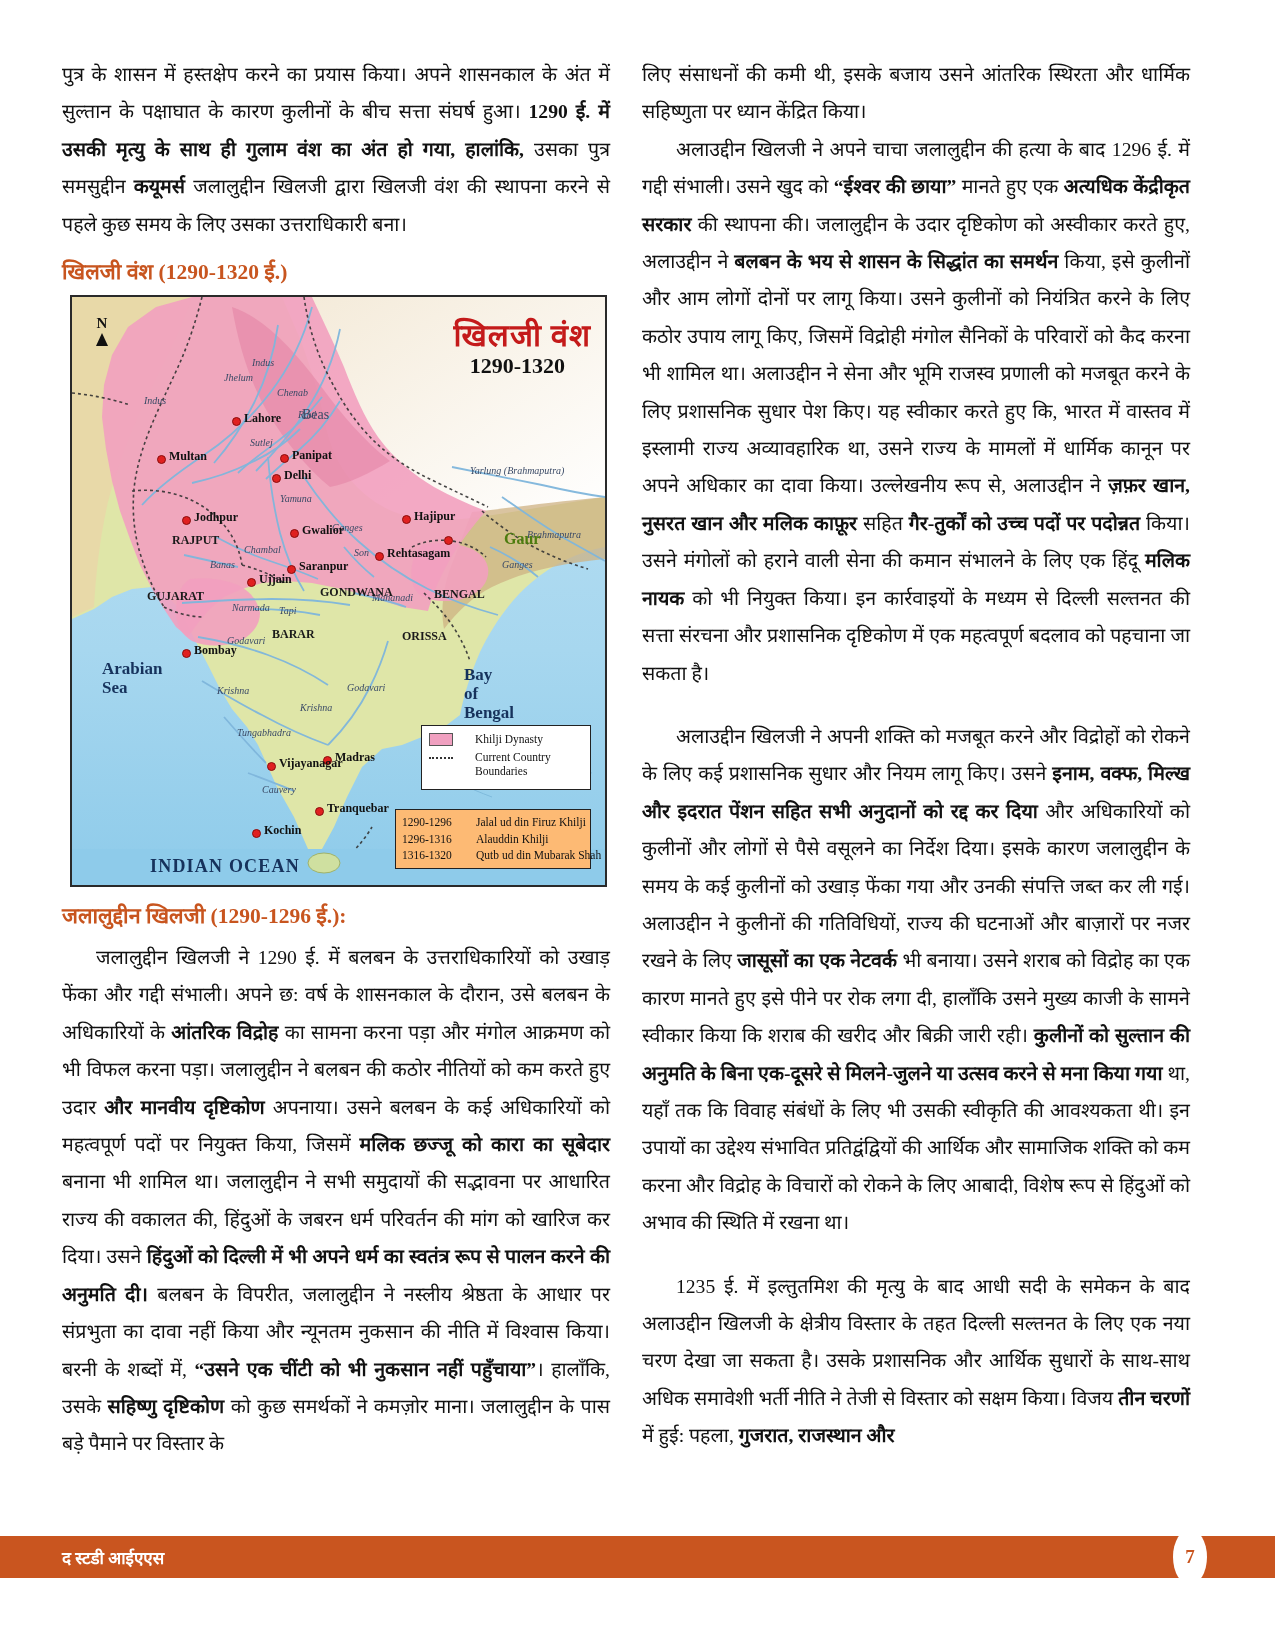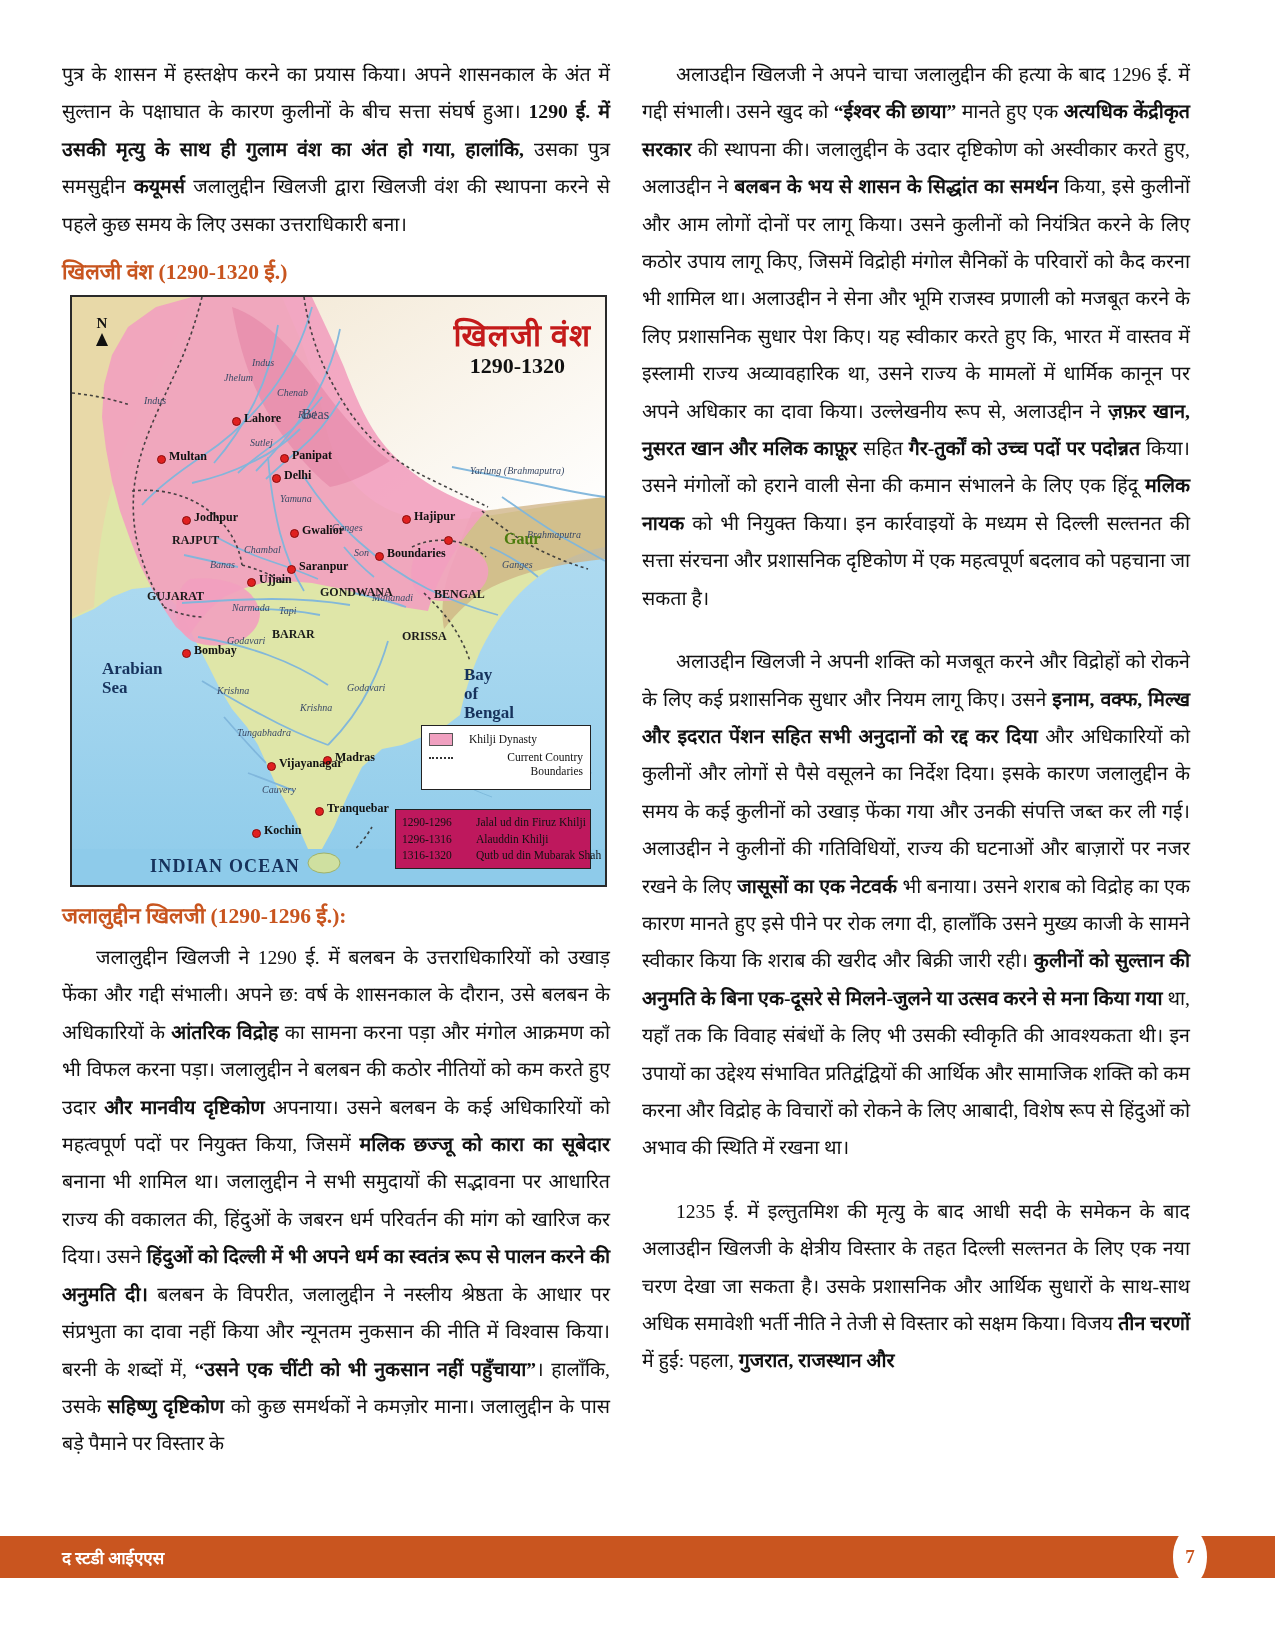--- a/index.html
+++ b/index.html
@@ -73,27 +73,27 @@
     position:absolute; right:40px; top:56px;
     font-size:22px; font-weight:bold; color:#111;
   }
   .legend-box {
     position:absolute; right:14px; top:428px;
     width:170px;
     background:#fff; border:1px solid #222;
     padding:6px 7px 7px 7px;
     font-size:11.5px; line-height:14px; color:#111;
   }
-  .legend-row { display:flex; align-items:flex-start; gap:16px; margin-bottom:4px;text-align:right; }
+  .legend-row { display:flex; align-items:flex-start; gap:22px; margin-bottom:4px; }
   .legend-swatch { width:24px;height:13px;background:#f0a0c0;border:1px solid #555; flex:none; margin-top:1px;}
   .legend-dash { width:24px; flex:none; margin-top:7px; border-top:2px dotted #333; height:0; }
   .rulers-box {
     position:absolute; right:14px; top:512px;
     width:196px;
-    background:#be185d; border:1px solid #222;
+    background:#fdba74; border:1px solid #222;
     padding:4px 6px;
     font-size:11.5px; line-height:16.5px; color:#111;
   }
   .rulers-box .r { white-space:nowrap; }
   .rulers-box .yr { display:inline-block; width:74px; }
   .north {
     position:absolute; left:24px; top:18px;
     text-align:center; color:#111;
   }
   .north .n { font-size:15px; font-weight:bold; font-family:"Liberation Serif",serif; }
@@ -304,21 +304,21 @@
             <div class="map-label city" style="left: 212px; top: 171px; font-size: 12px; font-weight: bold; color: rgb(17, 17, 17);">Delhi</div>
             <div class="city-dot" style="left: 110px; top: 219px;"></div>
             <div class="map-label city" style="left: 122px; top: 213px; font-size: 12px; font-weight: bold; color: rgb(17, 17, 17);">Jodhpur</div>
             <div class="city-dot" style="left: 218px; top: 232px;"></div>
             <div class="map-label city" style="left: 230px; top: 226px; font-size: 12px; font-weight: bold; color: rgb(17, 17, 17);">Gwalior</div>
             <div class="city-dot" style="left: 330px; top: 218px;"></div>
             <div class="map-label city" style="left: 342px; top: 212px; font-size: 12px; font-weight: bold; color: rgb(17, 17, 17);">Hajipur</div>
             <div class="city-dot" style="left: 372px; top: 239px;"></div>
             <div class="map-label city" style="left: 384px; top: 233px; font-size: 16px; font-weight: bold; color: #4d7c0f; margin-left: 48px;">Gaur</div>
             <div class="city-dot" style="left: 303px; top: 255px;"></div>
-            <div class="map-label city" style="left: 315px; top: 249px; font-size: 12px; font-weight: bold; color: rgb(17, 17, 17);">Boundaries</div>
+            <div class="map-label city" style="left: 315px; top: 249px; font-size: 12px; font-weight: bold; color: rgb(17, 17, 17);">Rehtasagam</div>
             <div class="city-dot" style="left: 215px; top: 268px;"></div>
             <div class="map-label city" style="left: 227px; top: 262px; font-size: 12px; font-weight: bold; color: rgb(17, 17, 17);">Saranpur</div>
             <div class="city-dot" style="left: 175px; top: 281px;"></div>
             <div class="map-label city" style="left: 187px; top: 275px; font-size: 12px; font-weight: bold; color: rgb(17, 17, 17);">Ujjain</div>
             <div class="city-dot" style="left: 110px; top: 352px;"></div>
             <div class="map-label city" style="left: 122px; top: 346px; font-size: 12px; font-weight: bold; color: rgb(17, 17, 17);">Bombay</div>
             <div class="city-dot" style="left: 251px; top: 459px;"></div>
             <div class="map-label city" style="left: 263px; top: 453px; font-size: 12px; font-weight: bold; color: rgb(17, 17, 17);">Madras</div>
             <div class="city-dot" style="left: 195px; top: 465px;"></div>
             <div class="map-label city" style="left: 207px; top: 459px; font-size: 12px; font-weight: bold; color: rgb(17, 17, 17);">Vijayanagar</div>
@@ -352,20 +352,21 @@
         </div>
 
         <div class="ocean-text">INDIAN OCEAN</div>
       </div>
 
       <h3 class="section-head">जलालुद्दीन खिलजी (1290-1296 ई.):</h3>
       <p class="para indent"><span>जलालुद्दीन खिलजी ने 1290 ई. में बलबन के उत्तराधिकारियों को उखाड़ फेंका और गद्दी संभाली। अपने छ: वर्ष के शासनकाल के दौरान, उसे बलबन के अधिकारियों के </span><span style="font-weight: bold;">आंतरिक विद्रोह</span><span> का सामना करना पड़ा और मंगोल आक्रमण को भी विफल करना पड़ा। जलालुद्दीन ने बलबन की कठोर नीतियों को कम करते हुए उदार </span><span style="font-weight: bold;">और मानवीय दृष्टिकोण</span><span> अपनाया। उसने बलबन के कई अधिकारियों को महत्वपूर्ण पदों पर नियुक्त किया, जिसमें </span><span style="font-weight: bold;">मलिक छज्जू को कारा का सूबेदार</span><span> बनाना भी शामिल था। जलालुद्दीन ने सभी समुदायों की सद्भावना पर आधारित राज्य की वकालत की, हिंदुओं के जबरन धर्म परिवर्तन की मांग को खारिज कर दिया। उसने </span><span style="font-weight: bold;">हिंदुओं को दिल्ली में भी अपने धर्म का स्वतंत्र रूप से पालन करने की अनुमति दी।</span><span> बलबन के विपरीत, जलालुद्दीन ने नस्लीय श्रेष्ठता के आधार पर संप्रभुता का दावा नहीं किया और न्यूनतम नुकसान की नीति में विश्वास किया। बरनी के शब्दों में, </span><span style="font-weight: bold;">“उसने एक चींटी को भी नुकसान नहीं पहुँचाया”</span><span>। हालाँकि, उसके </span><span style="font-weight: bold;">सहिष्णु दृष्टिकोण</span><span> को कुछ समर्थकों ने कमज़ोर माना। जलालुद्दीन के पास बड़े पैमाने पर विस्तार के</span></p>
     </div>
 
     <div class="col">
+      <p class="para"><span>लिए संसाधनों की कमी थी, इसके बजाय उसने आंतरिक स्थिरता और धार्मिक सहिष्णुता पर ध्यान केंद्रित किया।</span></p>
 
 
       <p class="para indent"><span>अलाउद्दीन खिलजी ने अपने चाचा जलालुद्दीन की हत्या के बाद 1296 ई. में गद्दी संभाली। उसने खुद को </span><span style="font-weight: bold;">“ईश्वर की छाया”</span><span> मानते हुए एक </span><span style="font-weight: bold;">अत्यधिक केंद्रीकृत सरकार</span><span> की स्थापना की। जलालुद्दीन के उदार दृष्टिकोण को अस्वीकार करते हुए, अलाउद्दीन ने </span><span style="font-weight: bold;">बलबन के भय से शासन के सिद्धांत का समर्थन</span><span> किया, इसे कुलीनों और आम लोगों दोनों पर लागू किया। उसने कुलीनों को नियंत्रित करने के लिए कठोर उपाय लागू किए, जिसमें विद्रोही मंगोल सैनिकों के परिवारों को कैद करना भी शामिल था। अलाउद्दीन ने सेना और भूमि राजस्व प्रणाली को मजबूत करने के लिए प्रशासनिक सुधार पेश किए। यह स्वीकार करते हुए कि, भारत में वास्तव में इस्लामी राज्य अव्यावहारिक था, उसने राज्य के मामलों में धार्मिक कानून पर अपने अधिकार का दावा किया। उल्लेखनीय रूप से, अलाउद्दीन ने </span><span style="font-weight: bold;">ज़फ़र खान, नुसरत खान और मलिक काफ़ूर</span><span> सहित </span><span style="font-weight: bold;">गैर-तुर्कों को उच्च पदों पर पदोन्नत</span><span> किया। उसने मंगोलों को हराने वाली सेना की कमान संभालने के लिए एक हिंदू </span><span style="font-weight: bold;">मलिक नायक</span><span> को भी नियुक्त किया। इन कार्रवाइयों के मध्यम से दिल्ली सल्तनत की सत्ता संरचना और प्रशासनिक दृष्टिकोण में एक महत्वपूर्ण बदलाव को पहचाना जा सकता है।</span></p>
       <p class="para indent" style="margin-top:26px"><span>अलाउद्दीन खिलजी ने अपनी शक्ति को मजबूत करने और विद्रोहों को रोकने के लिए कई प्रशासनिक सुधार और नियम लागू किए। उसने </span><span style="font-weight: bold;">इनाम, वक्फ, मिल्ख और इदरात पेंशन सहित सभी अनुदानों को रद्द कर दिया</span><span> और अधिकारियों को कुलीनों और लोगों से पैसे वसूलने का निर्देश दिया। इसके कारण जलालुद्दीन के समय के कई कुलीनों को उखाड़ फेंका गया और उनकी संपत्ति जब्त कर ली गई। अलाउद्दीन ने कुलीनों की गतिविधियों, राज्य की घटनाओं और बाज़ारों पर नजर रखने के लिए </span><span style="font-weight: bold;">जासूसों का एक नेटवर्क</span><span> भी बनाया। उसने शराब को विद्रोह का एक कारण मानते हुए इसे पीने पर रोक लगा दी, हालाँकि उसने मुख्य काजी के सामने स्वीकार किया कि शराब की खरीद और बिक्री जारी रही। </span><span style="font-weight: bold;">कुलीनों को सुल्तान की अनुमति के बिना एक-दूसरे से मिलने-जुलने या उत्सव करने से मना किया गया</span><span> था, यहाँ तक कि विवाह संबंधों के लिए भी उसकी स्वीकृति की आवश्यकता थी। इन उपायों का उद्देश्य संभावित प्रतिद्वंद्वियों की आर्थिक और सामाजिक शक्ति को कम करना और विद्रोह के विचारों को रोकने के लिए आबादी, विशेष रूप से हिंदुओं को अभाव की स्थिति में रखना था।</span></p>
       <p class="para indent" style="margin-top:26px"><span>1235 ई. में इल्तुतमिश की मृत्यु के बाद आधी सदी के समेकन के बाद अलाउद्दीन खिलजी के क्षेत्रीय विस्तार के तहत दिल्ली सल्तनत के लिए एक नया चरण देखा जा सकता है। उसके प्रशासनिक और आर्थिक सुधारों के साथ-साथ अधिक समावेशी भर्ती नीति ने तेजी से विस्तार को सक्षम किया। विजय </span><span style="font-weight: bold;">तीन चरणों</span><span> में हुई: पहला, </span><span style="font-weight: bold;">गुजरात, राजस्थान और</span></p>
     </div>
   </div>
 
   <div class="footer-bar"></div>
   <div class="footer-text">द स्टडी आईएएस</div>

